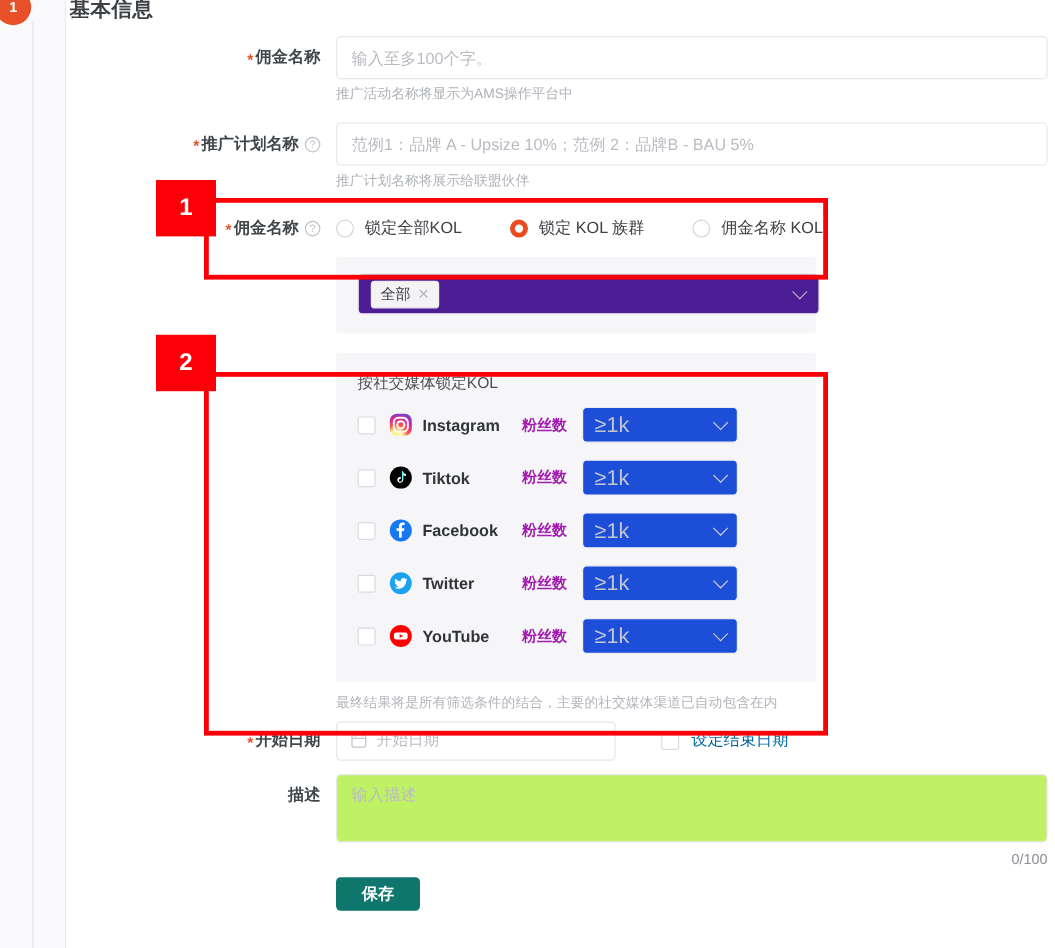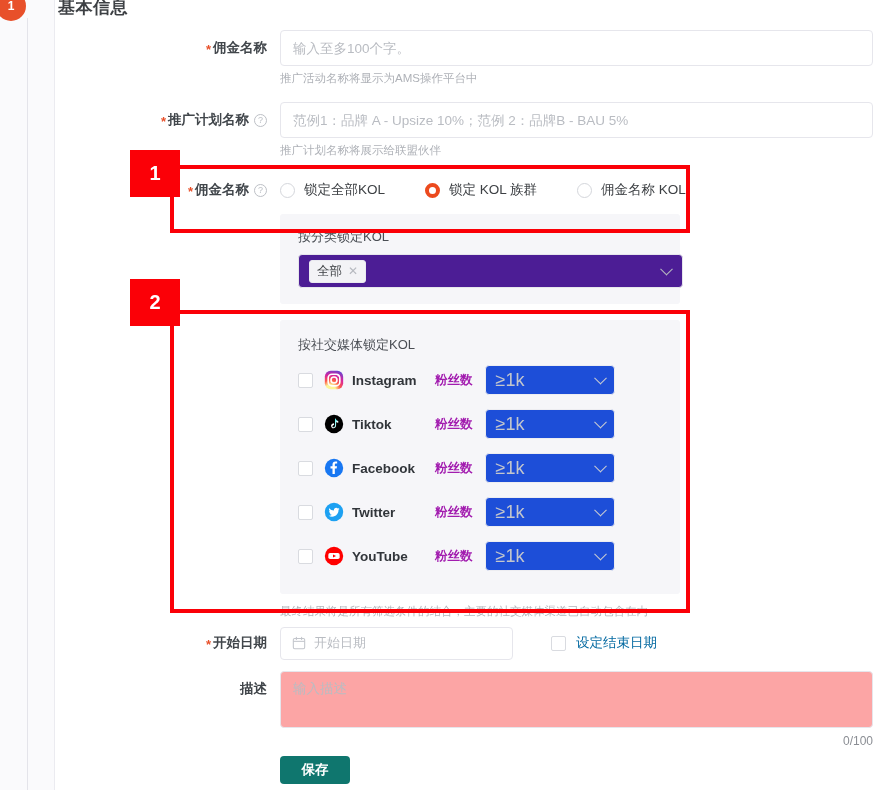--- a/index.html
+++ b/index.html
@@ -127,21 +127,21 @@
     font-size:13px; color:#b9bcc2;
   }
   .cal-ico { width:14px; height:14px; margin-right:8px; flex:none; }
   .endchk { display:flex; align-items:center; margin-left:38px; }
   .endchk .cbox { margin-right:10px; }
   .endchk span { font-size:13.5px; color:#0369a1; }
 
   
   .tarea {
     width:593px; height:57px; border:1px solid #e6e6ec; border-radius:4px;
-    background:#fca5a5; padding:8px 12px; font-size:13.5px; color:#2b2f33;
+    background:#bef264; padding:8px 12px; font-size:13.5px; color:#2b2f33;
     font-family:inherit; resize:none; outline:none;
   }
   .tarea::placeholder { color:#b9bcc2; }
   .counter { width:593px; text-align:right; font-size:12px; color:#8b8e94; margin-top:2px; }
 
   .savebtn {
     width:70px; height:28px; background:#0f766e; color:#fff;
     border:none; border-radius:4px; font-size:13.5px; font-weight:bold;
     font-family:inherit; cursor:pointer; margin-top:8px;
   }
@@ -214,21 +214,20 @@
           <span class="rlabel">佣金名称 KOL</span>
         </div>
       </div>
     </div>
   </div>
 
   <div class="frow" style="margin-top:6px;">
     <div class="flabel"></div>
     <div class="fctrl">
       <div class="panel" style="width:400px;">
-        <div class="panel-title">按分类锁定KOL</div>
         <div class="tagselect">
           <span class="tag">
             <span>全部</span>
             <span class="x">✕</span>
           </span>
           <span class="caret"></span>
         </div>
       </div>
     </div>
   </div>

